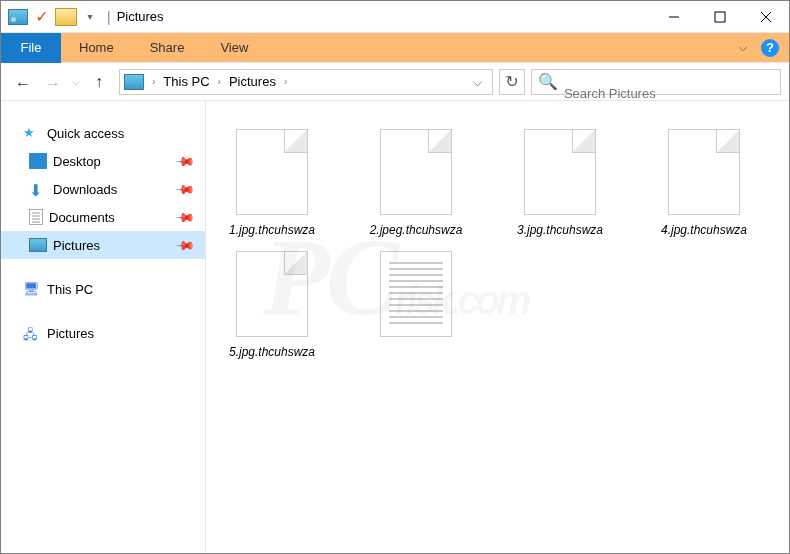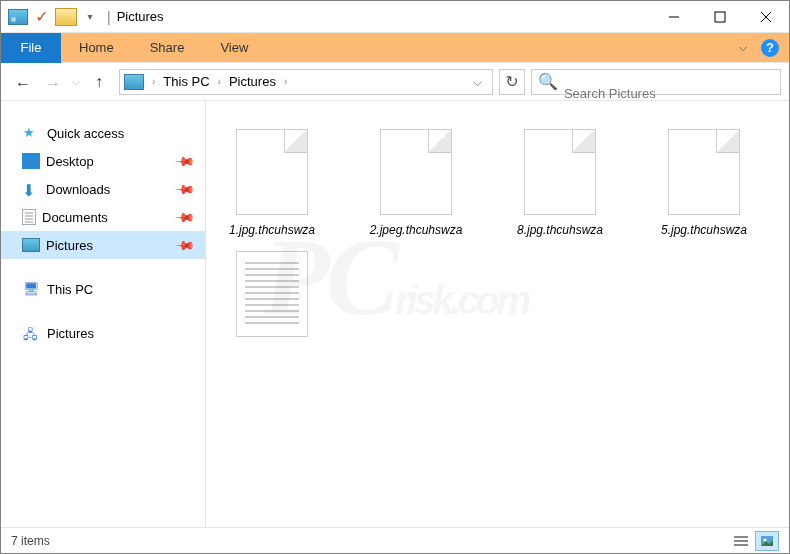--- a/index.html
+++ b/index.html
@@ -23,21 +23,21 @@
   .addrbar { flex: 1; height: 26px; border: 1px solid #ccc; display: flex; align-items: center; padding: 0 4px; margin: 0 4px; }
   .addr-icon { width: 20px; height: 16px; background: linear-gradient(180deg,#6bc6e8,#3d9acc); border: 1px solid #3a7a9e; margin-right: 4px; }
   .addr-seg { display: flex; align-items: center; font-size: 13px; color: #000; padding: 0 4px; cursor: pointer; }
   .addr-chev { color: #888; font-size: 10px; padding: 0 4px; }
   .addr-end { margin-left: auto; color: #666; font-size: 12px; padding: 0 6px; }
   .refresh { width: 26px; display: flex; align-items: center; justify-content: center; color: #555; cursor: pointer; height: 26px; border: 1px solid #ccc; margin-right: 4px; }
   .searchbox { width: 250px; height: 26px; border: 1px solid #ccc; display: flex; align-items: center; padding: 0 6px; }
   .searchbox input { border: none; outline: none; flex: 1; font-size: 13px; color: #333; background: transparent; margin-top: 24px; }
   .content { flex: 1; display: flex; overflow: hidden; }
   .nav-pane { width: 205px; border-right: 1px solid #e5e5e5; padding-top: 18px; }
-  .tree-item { height: 28px; display: flex; align-items: center; padding-left: 21px; font-size: 13px; color: #000; cursor: pointer; position: relative; }
+  .tree-item { height: 28px; display: flex; align-items: center; padding-left: 28px; font-size: 13px; color: #000; cursor: pointer; position: relative; }
   .tree-item.top { padding-left: 22px; }
   .tree-item.selected { background: #cce8ff; }
   .tree-icon { width: 18px; height: 16px; margin-right: 6px; display: inline-block; }
   .ico-star { color: #39a7e8; }
   .ico-desktop { background: #2a8ad4; }
   .ico-down { color: #2a8ad4; font-size: 16px;}
   .ico-docs { background: #fff;  position: relative; border: 1px solid #aaa; width: 14px;height:16px;}
   .ico-docs::after{content:"";position:absolute;left:2px;top:2px;right:2px;height:2px;box-shadow:0 3px 0 #ccc,0 6px 0 #ccc,0 9px 0 #ccc;background:#ccc;}
   .ico-pics { background: linear-gradient(180deg,#6bc6e8,#3d9acc); border:1px solid #3a7a9e; width:18px;height:14px;}
   .ico-pc { color:#3a7ade; }
@@ -181,21 +181,25 @@
     <div class="file-item">
           <div class="blank-file"></div>
           <div class="file-name">1.jpg.thcuhswza</div>
         </div>
         <div class="file-item">
           <div class="blank-file"></div>
           <div class="file-name">2.jpeg.thcuhswza</div>
         </div>
         <div class="file-item">
           <div class="blank-file"></div>
-          <div class="file-name">8.jpg.thcuhswza</div>
+          <div class="file-name">3.jpg.thcuhswza</div>
+        </div>
+        <div class="file-item">
+          <div class="blank-file"></div>
+          <div class="file-name">4.jpg.thcuhswza</div>
         </div>
         <div class="file-item">
           <div class="blank-file"></div>
           <div class="file-name">5.jpg.thcuhswza</div>
         </div>
         <div class="file-item">
           <div class="text-file">
             <div class="line"></div>
             <div class="line"></div>
             <div class="line"></div>
@@ -205,35 +209,16 @@
             <div class="line"></div>
             <div class="line"></div>
             <div class="line"></div>
             <div class="line"></div>
             <div class="line"></div>
           </div>
         </div>
       </div>
   </div>
 
-  <div class="statusbar">
-    <span>7 items</span>
-    <div class="status-right">
-      <div class="view-btn">
-        <svg width="14" height="12">
-            <rect x="0" y="1" width="14" height="2" fill="#888"></rect>
-            <rect x="0" y="5" width="14" height="2" fill="#888"></rect>
-            <rect x="0" y="9" width="14" height="2" fill="#888"></rect>
-          </svg>
-      </div>
-      <div class="view-btn active">
-        <svg width="14" height="12">
-            <rect x="1" y="1" width="12" height="10" fill="#5aa0d8"></rect>
-            <circle cx="5" cy="5" r="1.5" fill="#fff"></circle>
-            <path d="M2 10 L6 6 L9 9 L13 5 V11 H2Z" fill="#3a7a3a"></path>
-          </svg>
-      </div>
-    </div>
-  </div>
 
 </div>
 
 <div class="watermark">PC<sub>risk.com</sub></div>
 
 </body></html>

